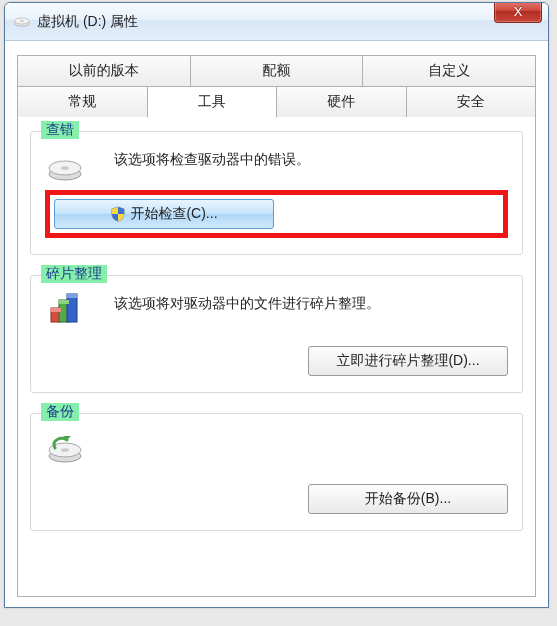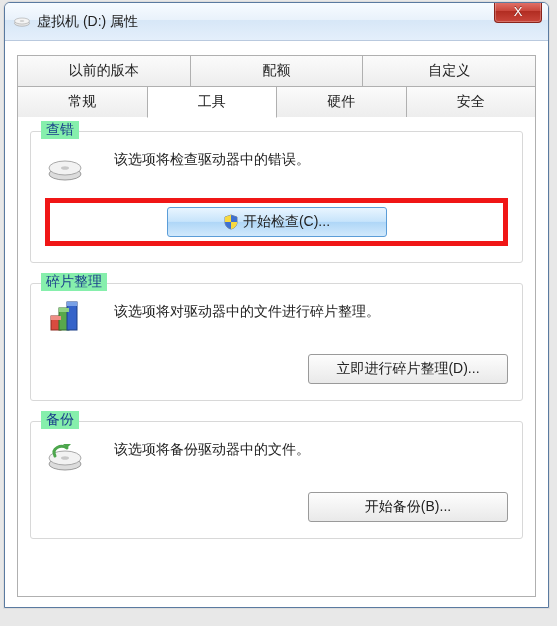--- a/index.html
+++ b/index.html
@@ -160,23 +160,23 @@
     gap: 4px;
     cursor: default;
   }
   .btn .shield {
     width: 16px; height: 16px;
     flex-shrink: 0;
   }
   .highlight-red {
     border: 5px solid #f01616;
     padding: 4px;
-    margin-top: 14px;
-    display: flex;
-    justify-content: center;
+    margin-top: 6px;
+    display: flex;
+    justify-content: flex-start;
   }
   .highlight-red .btn {
     background: linear-gradient(to bottom, #e9f5ff, #c7e4fb 48%, #aed6f7 50%, #d1e9fc);
     border: 1px solid #5b9dd8;
     min-width: 220px;
   }
 </style>
 </head>
 <body>
 
@@ -269,21 +269,20 @@
           <div class="group-content">
             <span class="group-icon">
               <svg viewBox="0 0 40 40">
                 <ellipse cx="20" cy="30" rx="16" ry="6" fill="#dcdcdc" stroke="#9a9a9a" stroke-width="1"></ellipse>
                 <ellipse cx="20" cy="24" rx="16" ry="7" fill="#f2f2f2" stroke="#a8a8a8" stroke-width="1"></ellipse>
                 <ellipse cx="20" cy="24" rx="4" ry="1.8" fill="#c8c8c8"></ellipse>
                 <path d="M10 22 C 6 14, 16 10, 22 14" fill="none" stroke="#4da64d" stroke-width="3" stroke-linecap="round"></path>
                 <path d="M22 14 L18 10 L26 10 Z" fill="#4da64d"></path>
               </svg>
             </span>
-            <div class="group-text">该选项将备份驱动器中的文件。</div>
           </div>
           <div class="btn-row">
             <div class="btn">
               <span>开始备份(B)...</span>
             </div>
           </div>
         </div>
 
       </div>
     </div>

